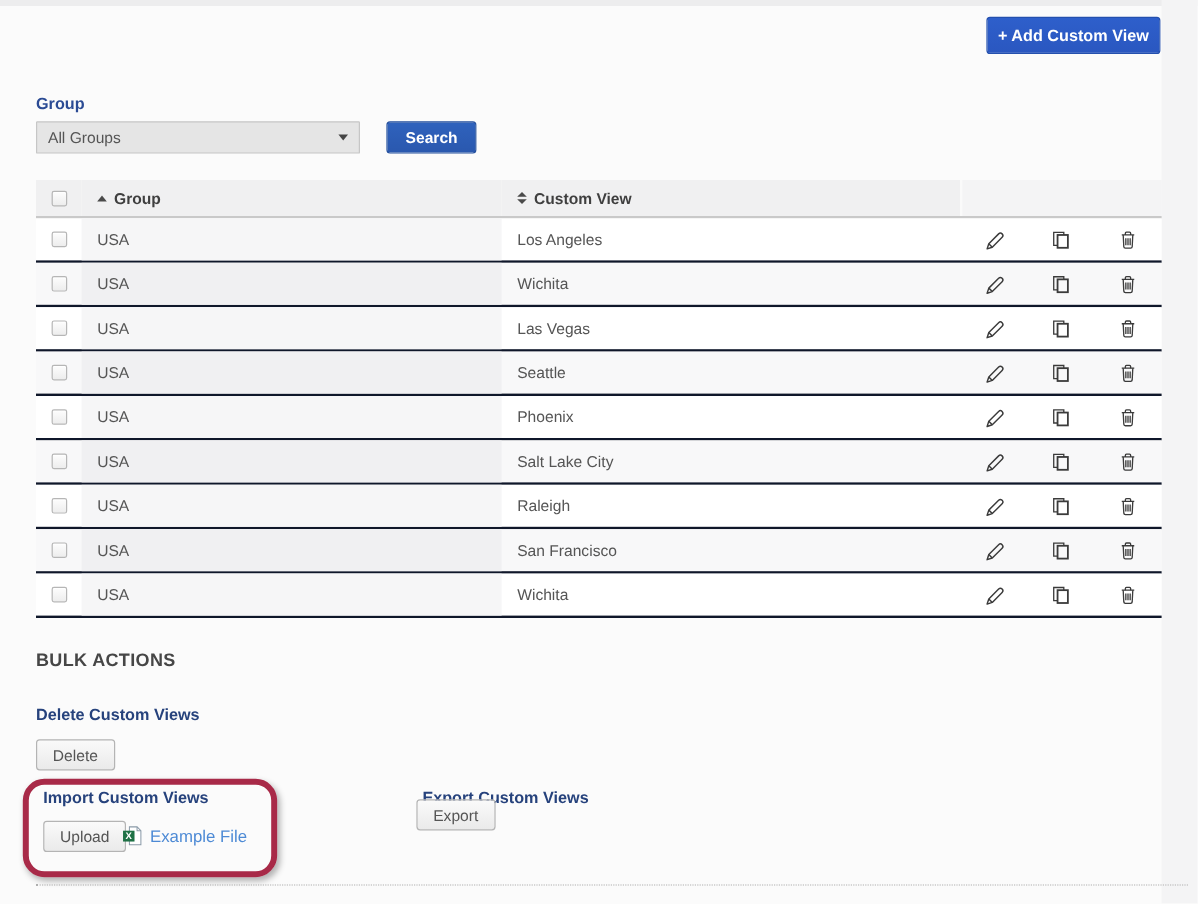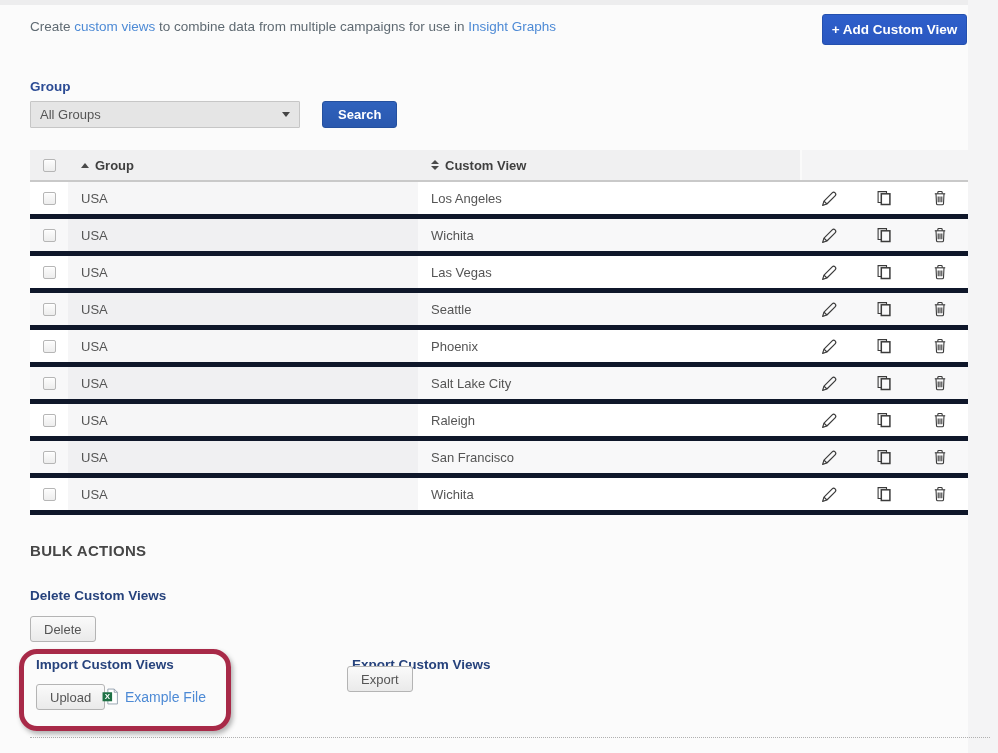--- a/index.html
+++ b/index.html
@@ -50,21 +50,21 @@
   .thead { display: flex; height: 32px; border-bottom: 2px solid #c9c9c9; }
   .th { display: flex; align-items: center; background: #f0f0f1; font-weight: bold; color: #3f3f3f; cursor: pointer; }
   .th.c-check { justify-content: center; }
   .th.c-group, .th.c-view { padding-left: 13px; }
   .th.c-actions { background: #f4f4f5; border-left: 2px solid #fafafa; cursor: default; }
   .sort-asc { width: 0; height: 0; border-left: 4px solid transparent; border-right: 4px solid transparent; border-bottom: 5px solid #4a4a4a; margin-right: 6px; }
   .sort-both { display: flex; flex-direction: column; margin-right: 6px; }
   .sort-both .up { width: 0; height: 0; border-left: 4px solid transparent; border-right: 4px solid transparent; border-bottom: 4px solid #4a4a4a; margin-bottom: 2px; }
   .sort-both .down { width: 0; height: 0; border-left: 4px solid transparent; border-right: 4px solid transparent; border-top: 4px solid #4a4a4a; }
 
-  .trow { display: flex; height: 37px; border-bottom: 5px solid #0f172a; background: #fff; }
+  .trow { display: flex; height: 37px; border-bottom: 2px solid #0f172a; background: #fff; }
   .trow.even { background: #f8f8f9; }
   .cell { display: flex; align-items: center; }
   .c-check { width: 38px; justify-content: center; }
   .c-group { width: 350px; }
   .c-view { width: 382px; }
   .c-action { width: 56px; justify-content: center; cursor: pointer; }
   .trow .c-group { background: #f6f6f7; padding-left: 13px; }
   .trow.even .c-group { background: #f0f0f2; }
   .trow .c-view { padding-left: 13px; }
 
@@ -101,23 +101,20 @@
   }
   .dotted-divider { position: absolute; left: 30px; top: 737px; width: 960px; border-top: 1px dotted #b0b0b0; }
 </style>
 </head>
 <body>
 
 <div class="edge-top"></div>
 <div class="edge-right"></div>
 
 <div class="title-block">
-  <div class="page-subtitle">
-    <span>Create </span><a class="link">custom views</a><span> to combine data from multiple campaigns for use in </span><a class="link">Insight Graphs</a>
-  </div>
 </div>
 <div class="add-btn">+ Add Custom View</div>
 
 <div class="filter">
   <div class="filter-label">Group</div>
   <div class="filter-row">
     <div class="select">
       <span class="select-value">All Groups</span>
       <span class="caret-down"></span>
     </div>

